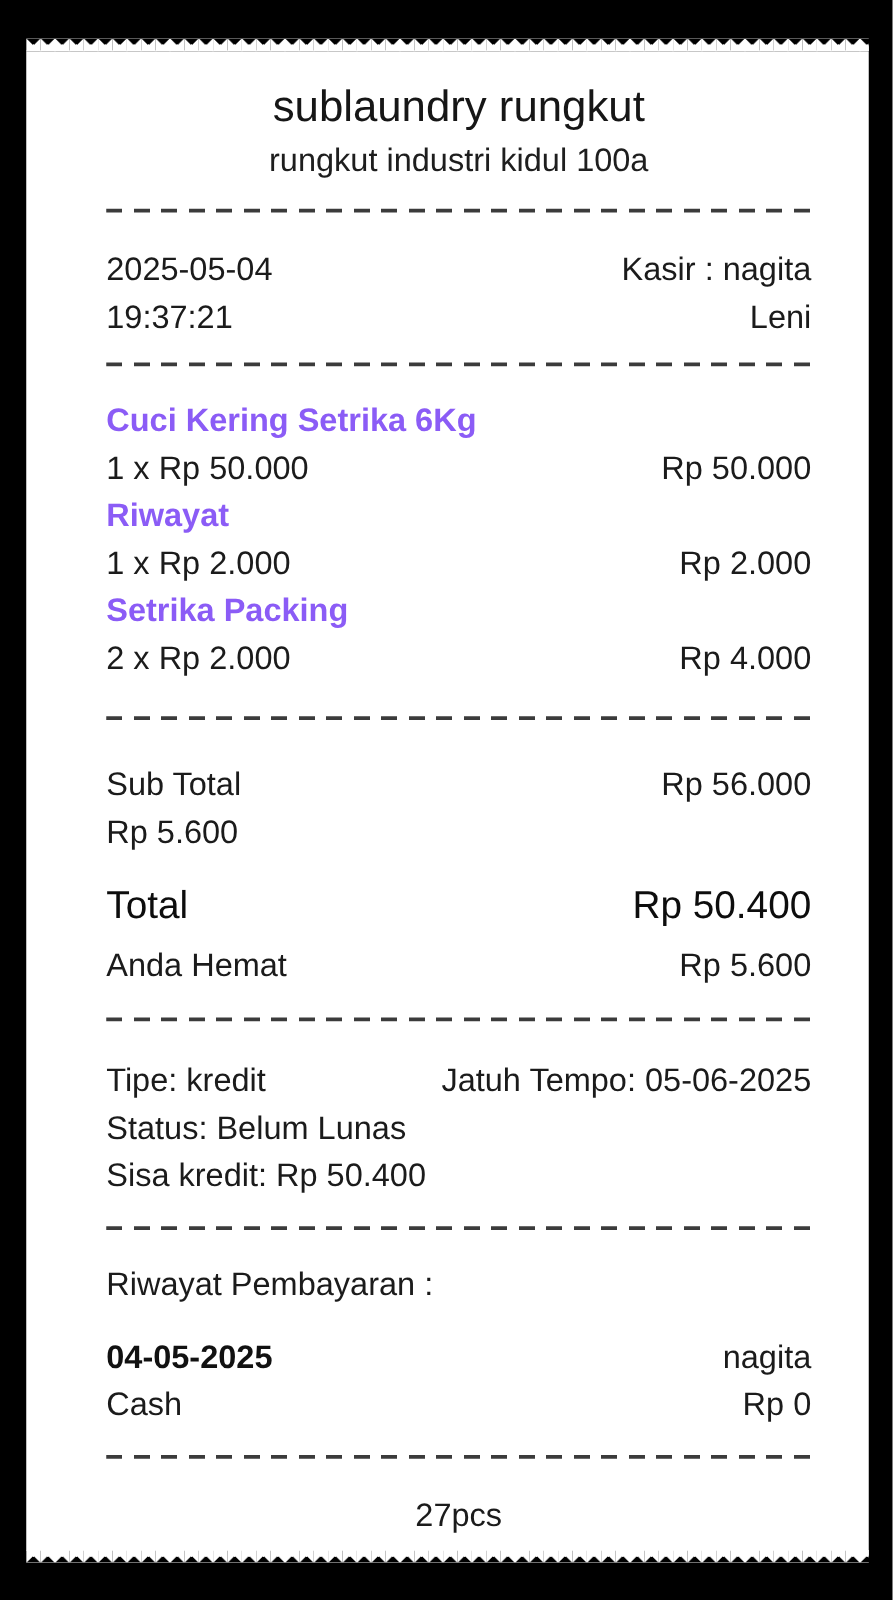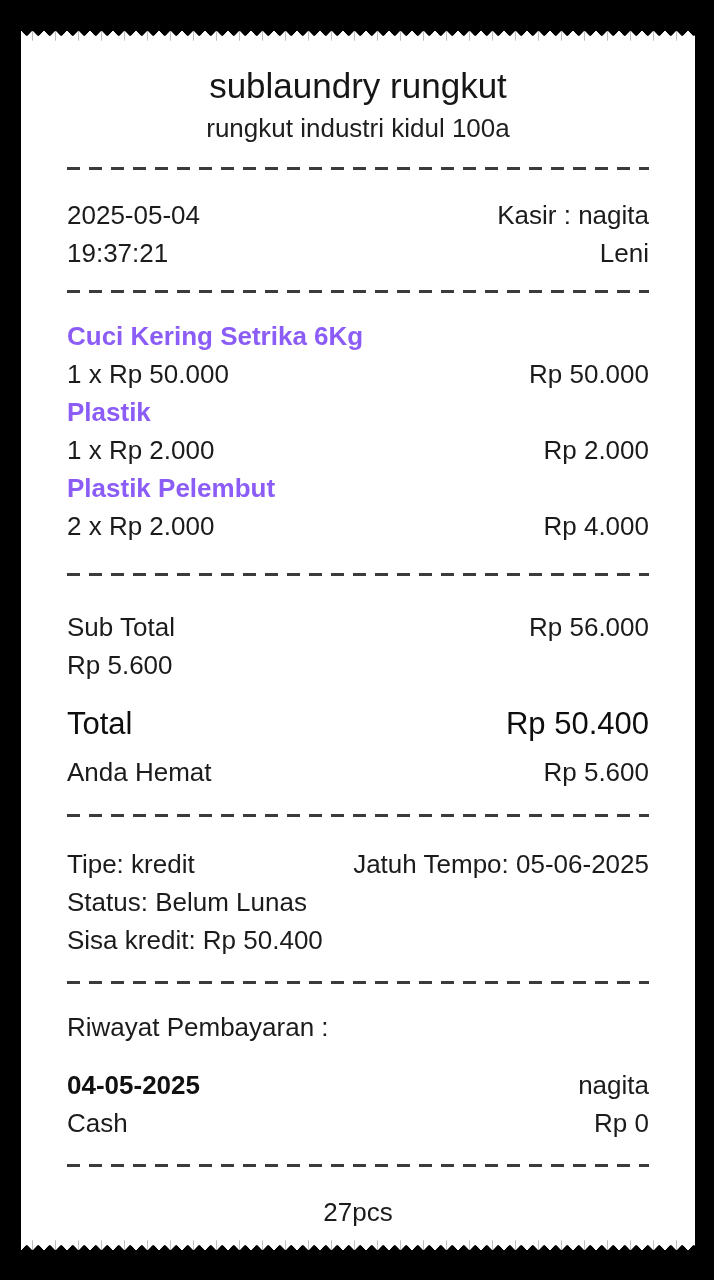--- a/index.html
+++ b/index.html
@@ -30,21 +30,21 @@
   .zigzag-bottom {
     height: 10px;
     flex: 0 0 10px;
     background:
       linear-gradient(to top right, rgba(255,255,255,0) 49.5%, #ffffff 50%) 0 0 / 11.5px 10px repeat-x,
       linear-gradient(to top left,  rgba(255,255,255,0) 49.5%, #ffffff 50%) 11.5px 0 / 11.5px 10px repeat-x;
   }
   .paper {
     background: #ffffff;
     flex: 1 1 auto;
-    padding: 22px 46px 0 46px;
+    padding: 22px 46px 0 64px;
     font-size: 26px;
     line-height: 38px;
     overflow: hidden;
   }
   .header { text-align: center; }
   .store-name { font-size: 35px; line-height: 46px; font-weight: 400; color: #161616; }
   .store-address { font-size: 26px; line-height: 38px; color: #1e1e1e; }
 
   .rule {
     height: 3px;
@@ -105,28 +105,28 @@
 
     <div>
       <div>
         <div class="item-name">Cuci Kering Setrika 6Kg</div>
         <div class="row">
           <span>1 x Rp 50.000</span>
           <span>Rp 50.000</span>
         </div>
       </div>
       <div>
-        <div class="item-name">Plastik</div>
+        <div class="item-name">Riwayat</div>
         <div class="row">
           <span>1 x Rp 2.000</span>
           <span>Rp 2.000</span>
         </div>
       </div>
       <div>
-        <div class="item-name">Plastik Pelembut</div>
+        <div class="item-name">Setrika Packing</div>
         <div class="row">
           <span>2 x Rp 2.000</span>
           <span>Rp 4.000</span>
         </div>
       </div>
     </div>
 
     <div class="rule rule-3"></div>
 
     <div>

